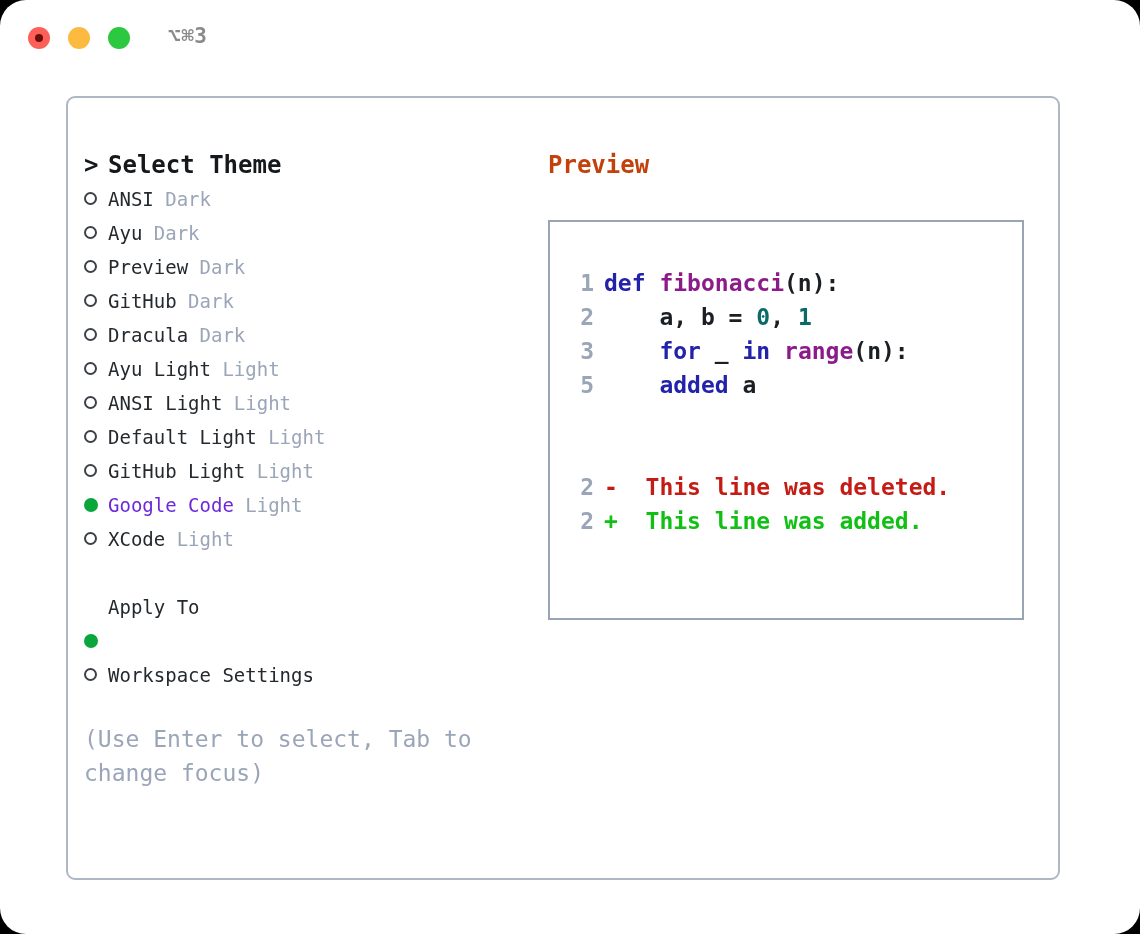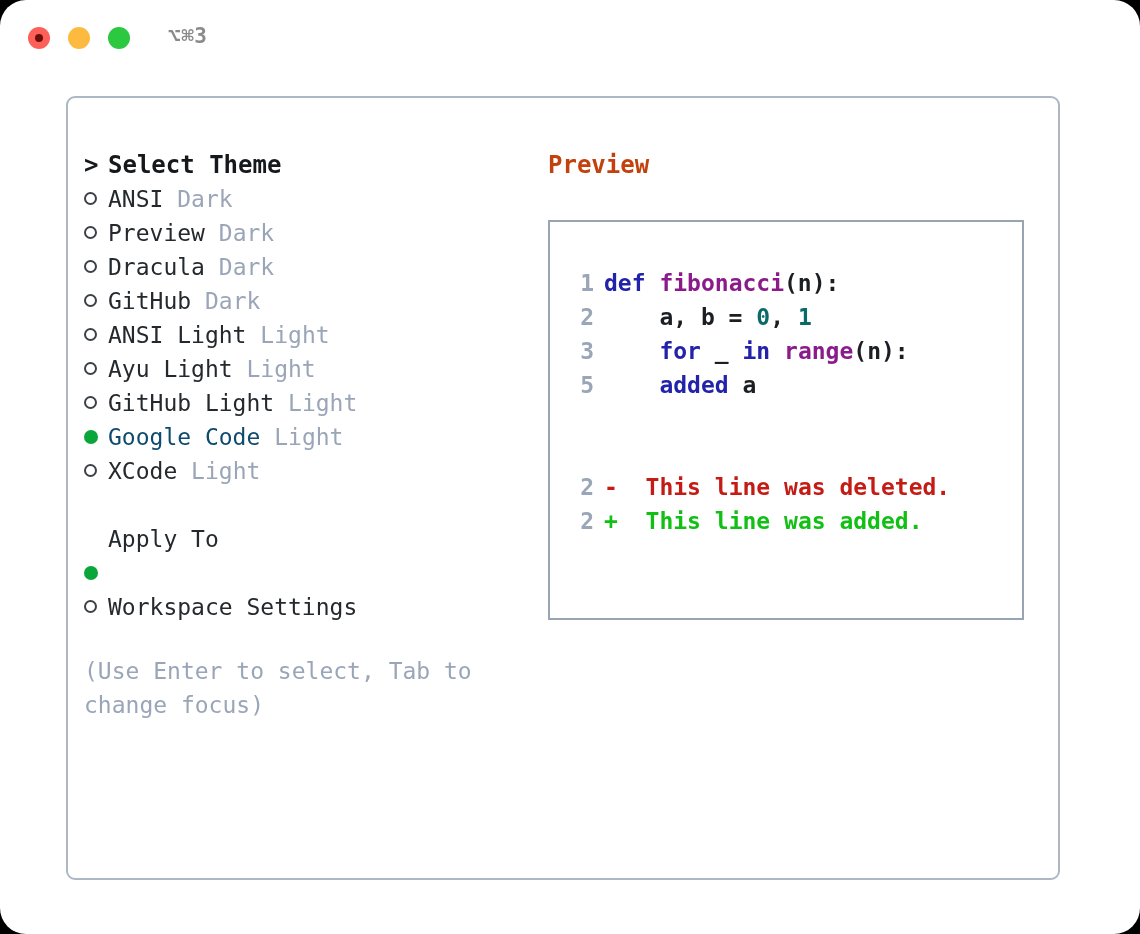--- a/index.html
+++ b/index.html
@@ -80,21 +80,21 @@
   
   #left-col {
     position: absolute;
     left: 16px;
     top: 50px;
     width: 470px;
   }
   .row {
     height: 34px;
     line-height: 34px;
-    font-size: 23px;
+    font-size: 19px;
     white-space: pre;
     color: #24292e;
   }
   .hdr {
     font-weight: 700;
     color: #16191c;
     font-size: 24px;
   }
   .marker {
     display: inline-block;
@@ -117,21 +117,21 @@
     display: inline-block;
     width: 14px;
     height: 14px;
     border-radius: 50%;
     background: #0aa63c;
     vertical-align: middle;
     position: relative;
     top: -2px;
   }
   .item-label { color: #24292e; }
-  .item-label.sel { color: #0c4a6e; }
+  .item-label.sel { color: #6d28d9; }
   .item-tag {
     color: #9aa5b8;
   }
   .spacer { height: 34px; }
 
   .hint {
     margin-top: 30px;
     font-size: 23px;
     line-height: 34px;
     color: #9aa5b8;
@@ -200,31 +200,33 @@
 
   <div id="panel">
 
     <div id="left-col">
 
       <div class="row hdr"><span class="marker">&gt; </span><span>Select Theme</span></div>
 
       <div class="row"><span class="marker"><span class="bullet-empty"></span></span><span class="item-label">ANSI</span><span> </span><span class="item-tag">Dark</span></div>
 
 
+      <div class="row"><span class="marker"><span class="bullet-empty"></span></span><span class="item-label">Ayu</span><span> </span><span class="item-tag">Dark</span></div>
 
       <div class="row"><span class="marker"><span class="bullet-empty"></span></span><span class="item-label">Preview</span><span> </span><span class="item-tag">Dark</span></div>
 
+      <div class="row"><span class="marker"><span class="bullet-empty"></span></span><span class="item-label">GitHub</span><span> </span><span class="item-tag">Dark</span></div>
+
       <div class="row"><span class="marker"><span class="bullet-empty"></span></span><span class="item-label">Dracula</span><span> </span><span class="item-tag">Dark</span></div>
 
-      <div class="row"><span class="marker"><span class="bullet-empty"></span></span><span class="item-label">GitHub</span><span> </span><span class="item-tag">Dark</span></div>
+      <div class="row"><span class="marker"><span class="bullet-empty"></span></span><span class="item-label">Ayu Light</span><span> </span><span class="item-tag">Light</span></div>
 
       <div class="row"><span class="marker"><span class="bullet-empty"></span></span><span class="item-label">ANSI Light</span><span> </span><span class="item-tag">Light</span></div>
 
-      <div class="row"><span class="marker"><span class="bullet-empty"></span></span><span class="item-label">Ayu Light</span><span> </span><span class="item-tag">Light</span></div>
-
+      <div class="row"><span class="marker"><span class="bullet-empty"></span></span><span class="item-label">Default Light</span><span> </span><span class="item-tag">Light</span></div>
 
       <div class="row"><span class="marker"><span class="bullet-empty"></span></span><span class="item-label">GitHub Light</span><span> </span><span class="item-tag">Light</span></div>
 
       <div class="row"><span class="marker"><span class="bullet-filled"></span></span><span class="item-label sel">Google Code</span><span> </span><span class="item-tag">Light</span></div>
 
       <div class="row"><span class="marker"><span class="bullet-empty"></span></span><span class="item-label">XCode</span><span> </span><span class="item-tag">Light</span></div>
 
       <div class="spacer"></div>
 
       <div class="row"><span class="marker"> </span><span>Apply To</span></div>

